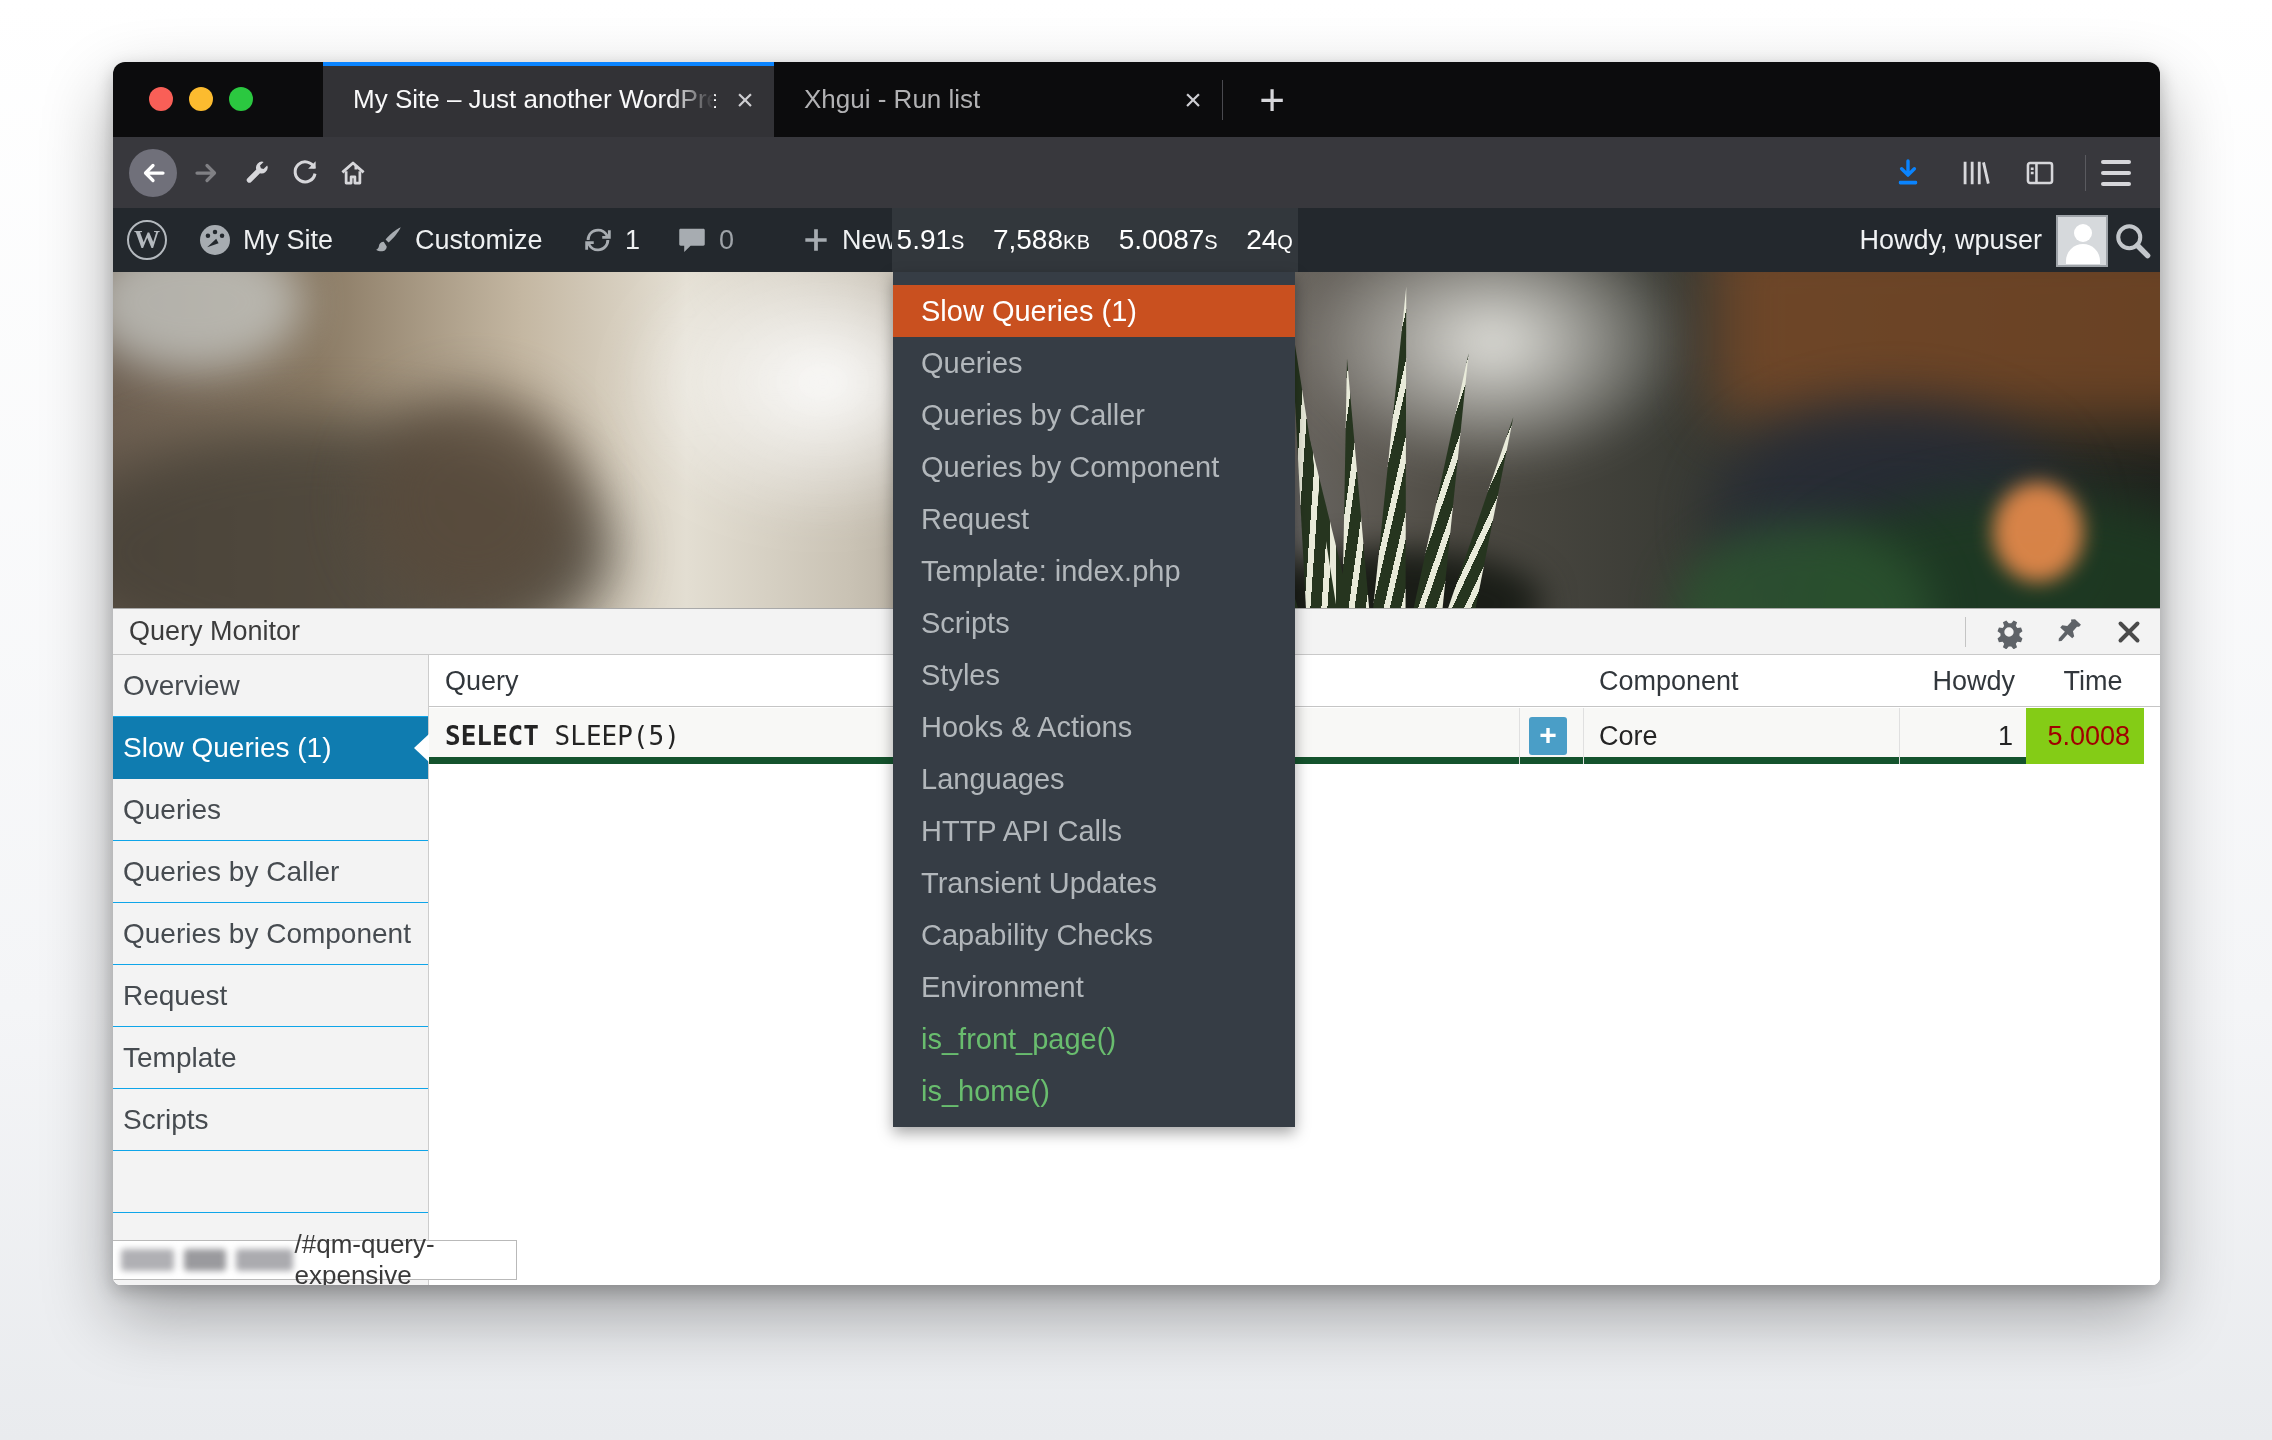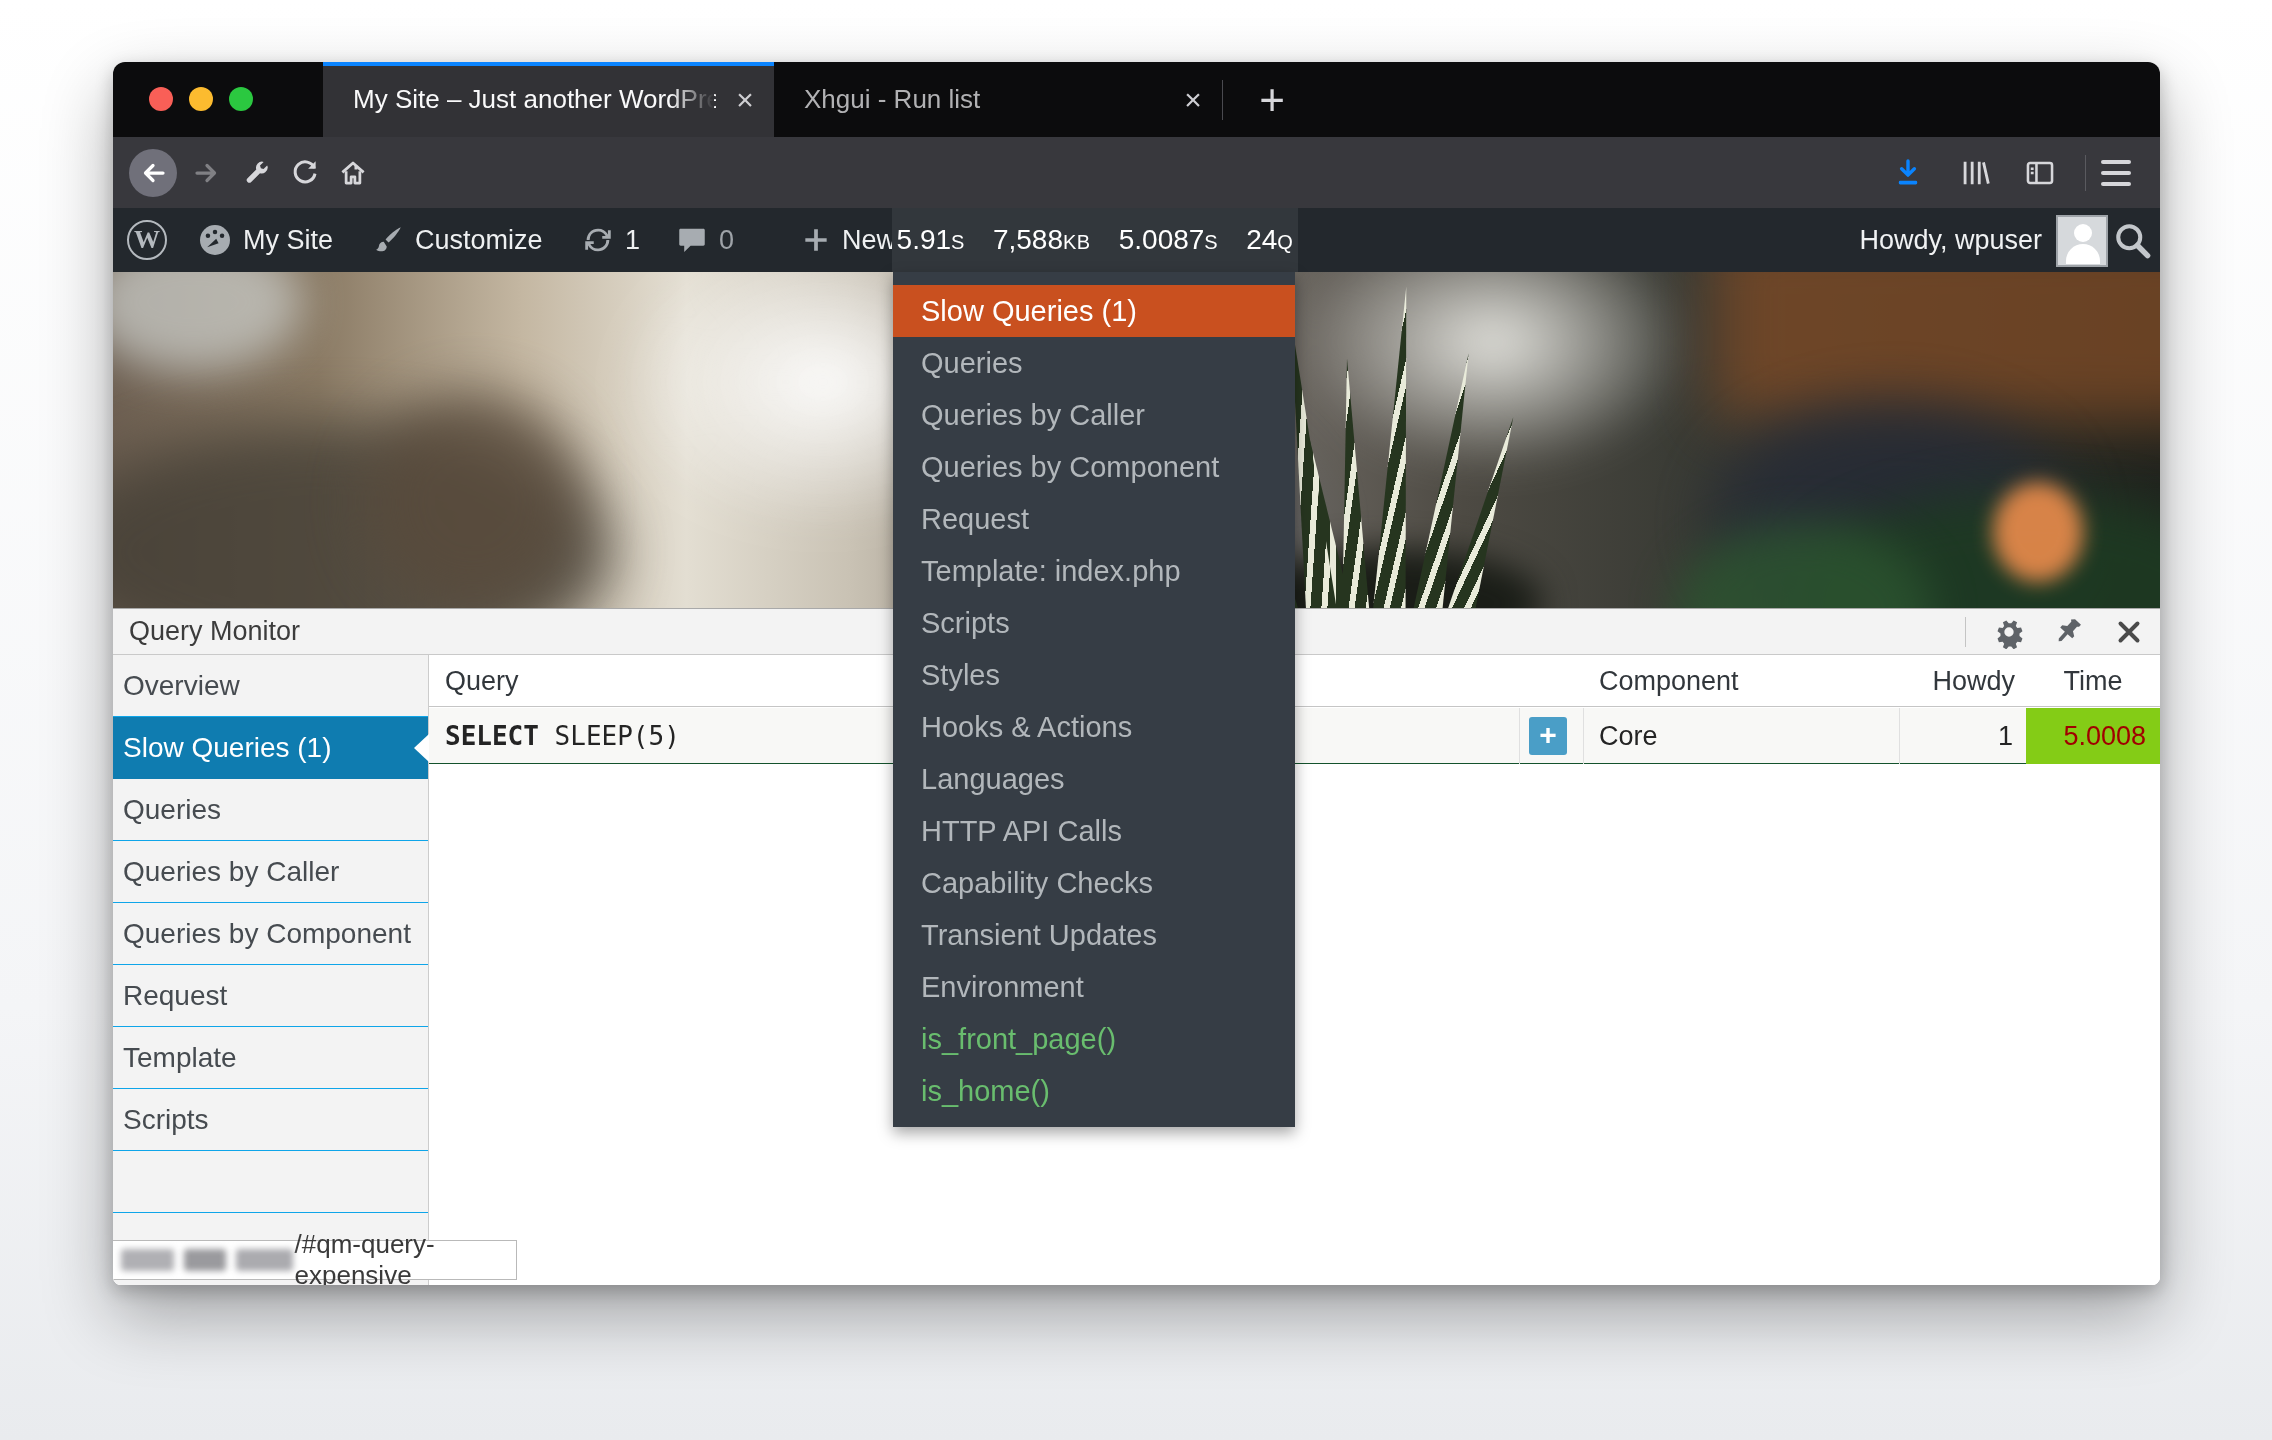--- a/index.html
+++ b/index.html
@@ -109,21 +109,21 @@
   .qm-hicons { position:absolute; right:14px; top:0; height:46px; display:flex; align-items:center; gap:26px; }
   .qm-hdiv { width:1px; height:30px; background:#c4c4c4; }
   .qm-sidebar { position:absolute; left:0; top:46px; width:316px; bottom:0; background:#f3f3f3; border-right:1px solid #cccccc; }
   .qs-item { position:relative; height:62px; line-height:62px; padding-left:10px; font-size:28px; color:#464b50; border-bottom:1px solid #0ea5e9; }
   .qs-item.sel { background:#0f7cb0; color:#fff; border-bottom-color:#0f7cb0; }
   .qs-item.sel::after { content:""; position:absolute; right:-1px; top:50%; margin-top:-14px;
     border:14px solid transparent; border-right:15px solid #fff; border-left:none; }
   
   .qm-table { position:absolute; left:316px; top:46px; right:0; bottom:0; background:#fff; }
   .qt-head { position:absolute; left:0; top:0; right:0; height:52px; border-bottom:1px solid #c5c5c5; font-size:27px; color:#32373c; }
-  .qt-row { position:absolute; left:0; top:53px; right:0; height:56px; background:#f8f8f6; border-bottom:1px solid #14532d; font-size:27px; color:#242424; }
+  .qt-row { position:absolute; left:0; top:53px; right:16px; height:56px; background:#f8f8f6; border-bottom:7px solid #14532d; font-size:27px; color:#242424; }
   .col-query-h { position:absolute; left:16px; top:0; line-height:52px; }
   .col-comp-h { position:absolute; left:1170px; top:0; line-height:52px; }
   .col-rows-h { position:absolute; left:1470px; width:116px; top:0; line-height:52px; text-align:right; }
   .col-time-h { position:absolute; left:1597px; width:134px; top:0; line-height:52px; text-align:center; }
   .sql { position:absolute; left:16px; top:0; line-height:56px; font-family:"DejaVu Sans Mono", monospace; font-size:26px; }
   .sql b { font-weight:bold; }
   .cdiv { position:absolute; top:0; width:1px; height:56px; background:#e0e0e0; }
   .cd1{left:1090px;} .cd2{left:1154px;} .cd3{left:1470px;}
   .plusbtn { position:absolute; left:1100px; top:9px; width:38px; height:38px; background:#4a9ec7; border-radius:3px;
     color:#fff; font-size:30px; font-weight:bold; text-align:center; line-height:36px; }
@@ -418,22 +418,22 @@
     <div class="qmi">Queries</div>
     <div class="qmi">Queries by Caller</div>
     <div class="qmi">Queries by Component</div>
     <div class="qmi">Request</div>
     <div class="qmi">Template: index.php</div>
     <div class="qmi">Scripts</div>
     <div class="qmi">Styles</div>
     <div class="qmi">Hooks &amp; Actions</div>
     <div class="qmi">Languages</div>
     <div class="qmi">HTTP API Calls</div>
+    <div class="qmi">Transient Updates</div>
     <div class="qmi">Capability Checks</div>
-    <div class="qmi">Transient Updates</div>
     <div class="qmi">Environment</div>
     <div class="qmi func">is_front_page()</div>
     <div class="qmi func">is_home()</div>
   </div>
 
   <div class="statusbar">
     <i class="rb" style="width:62px;height:22px;background:#b0b0b4"></i>
     <i class="rb" style="width:48px;height:22px;background:#9a9a9e;filter:blur(3px)"></i>
     <i class="rb" style="width:66px;height:22px;background:#ababaf;filter:blur(3px)"></i>
     <span>/#qm-query-expensive</span>

